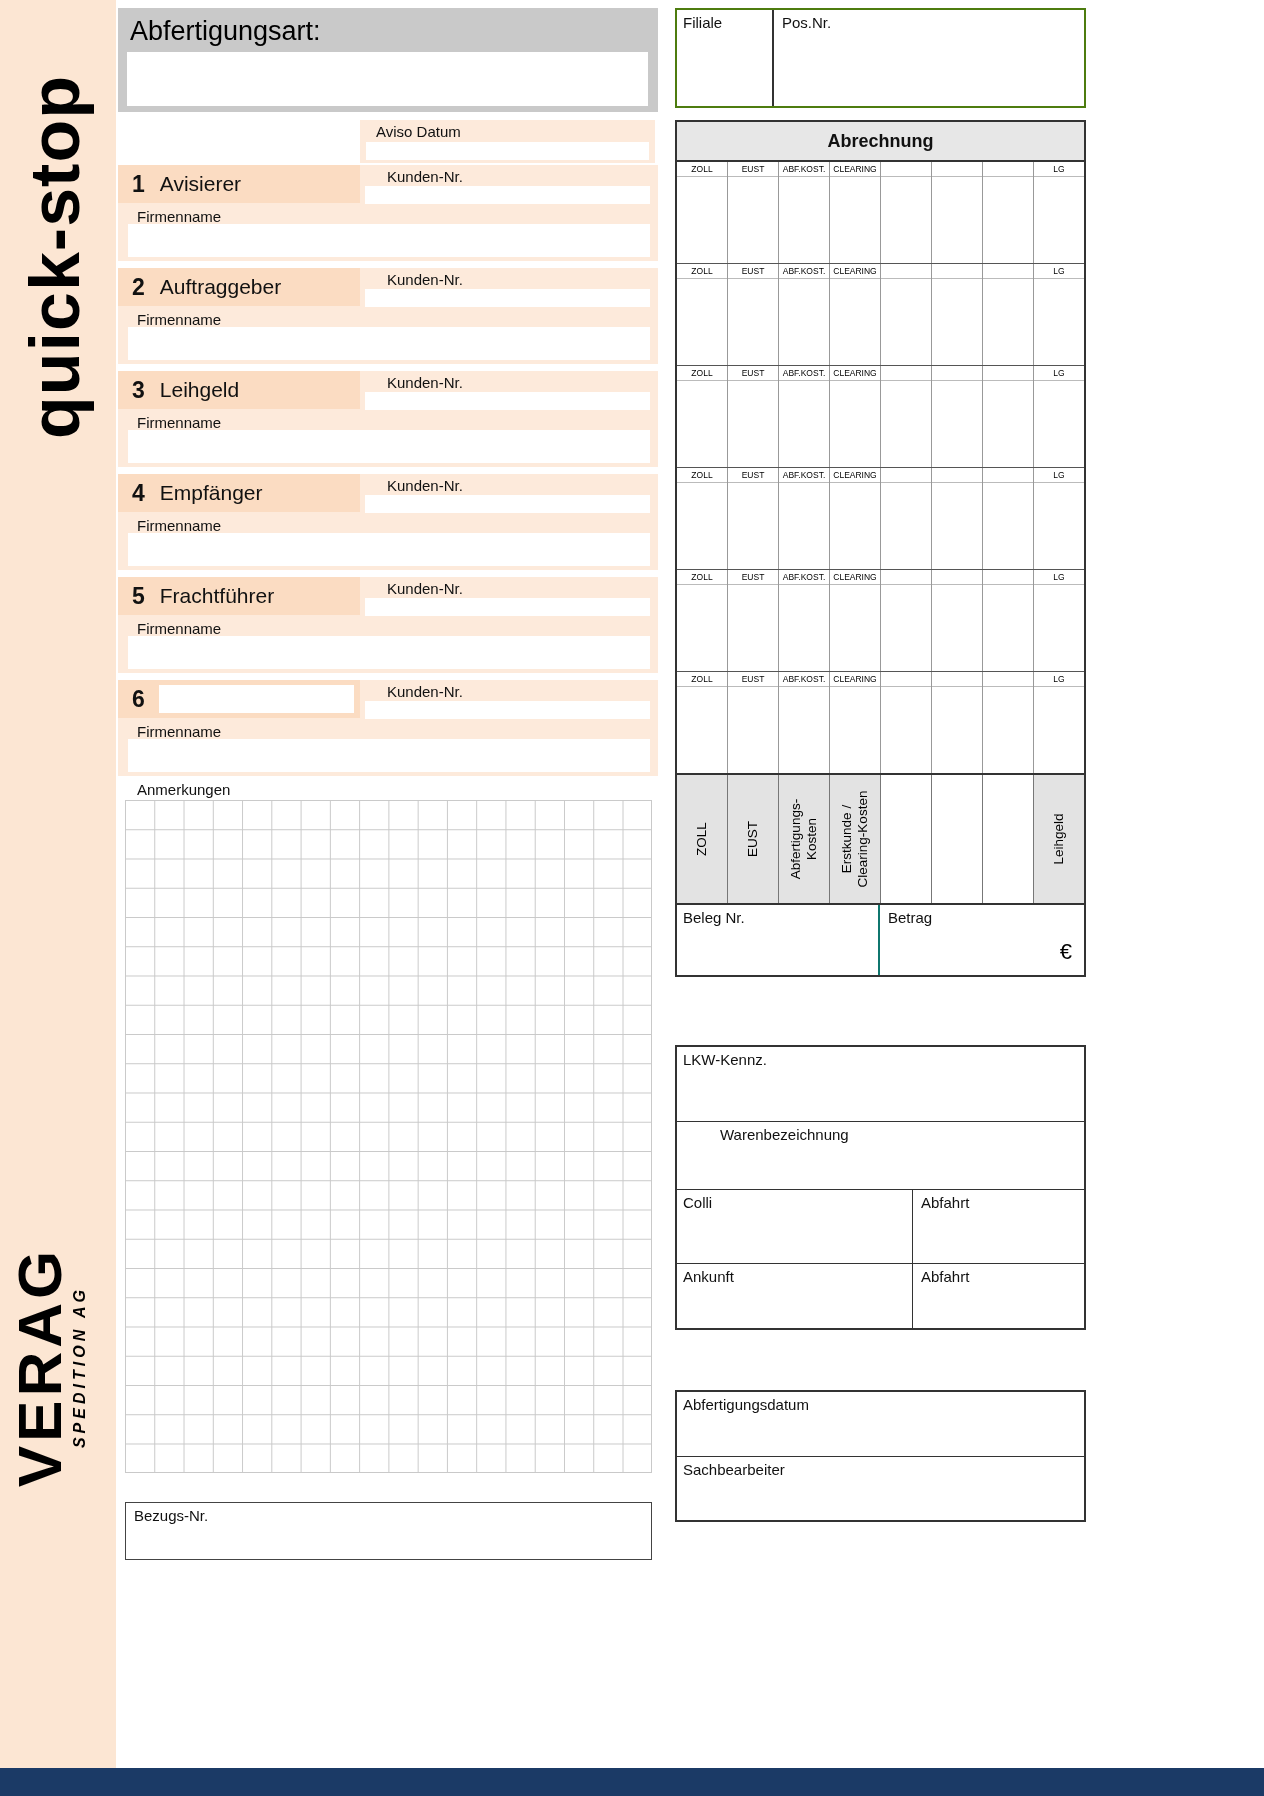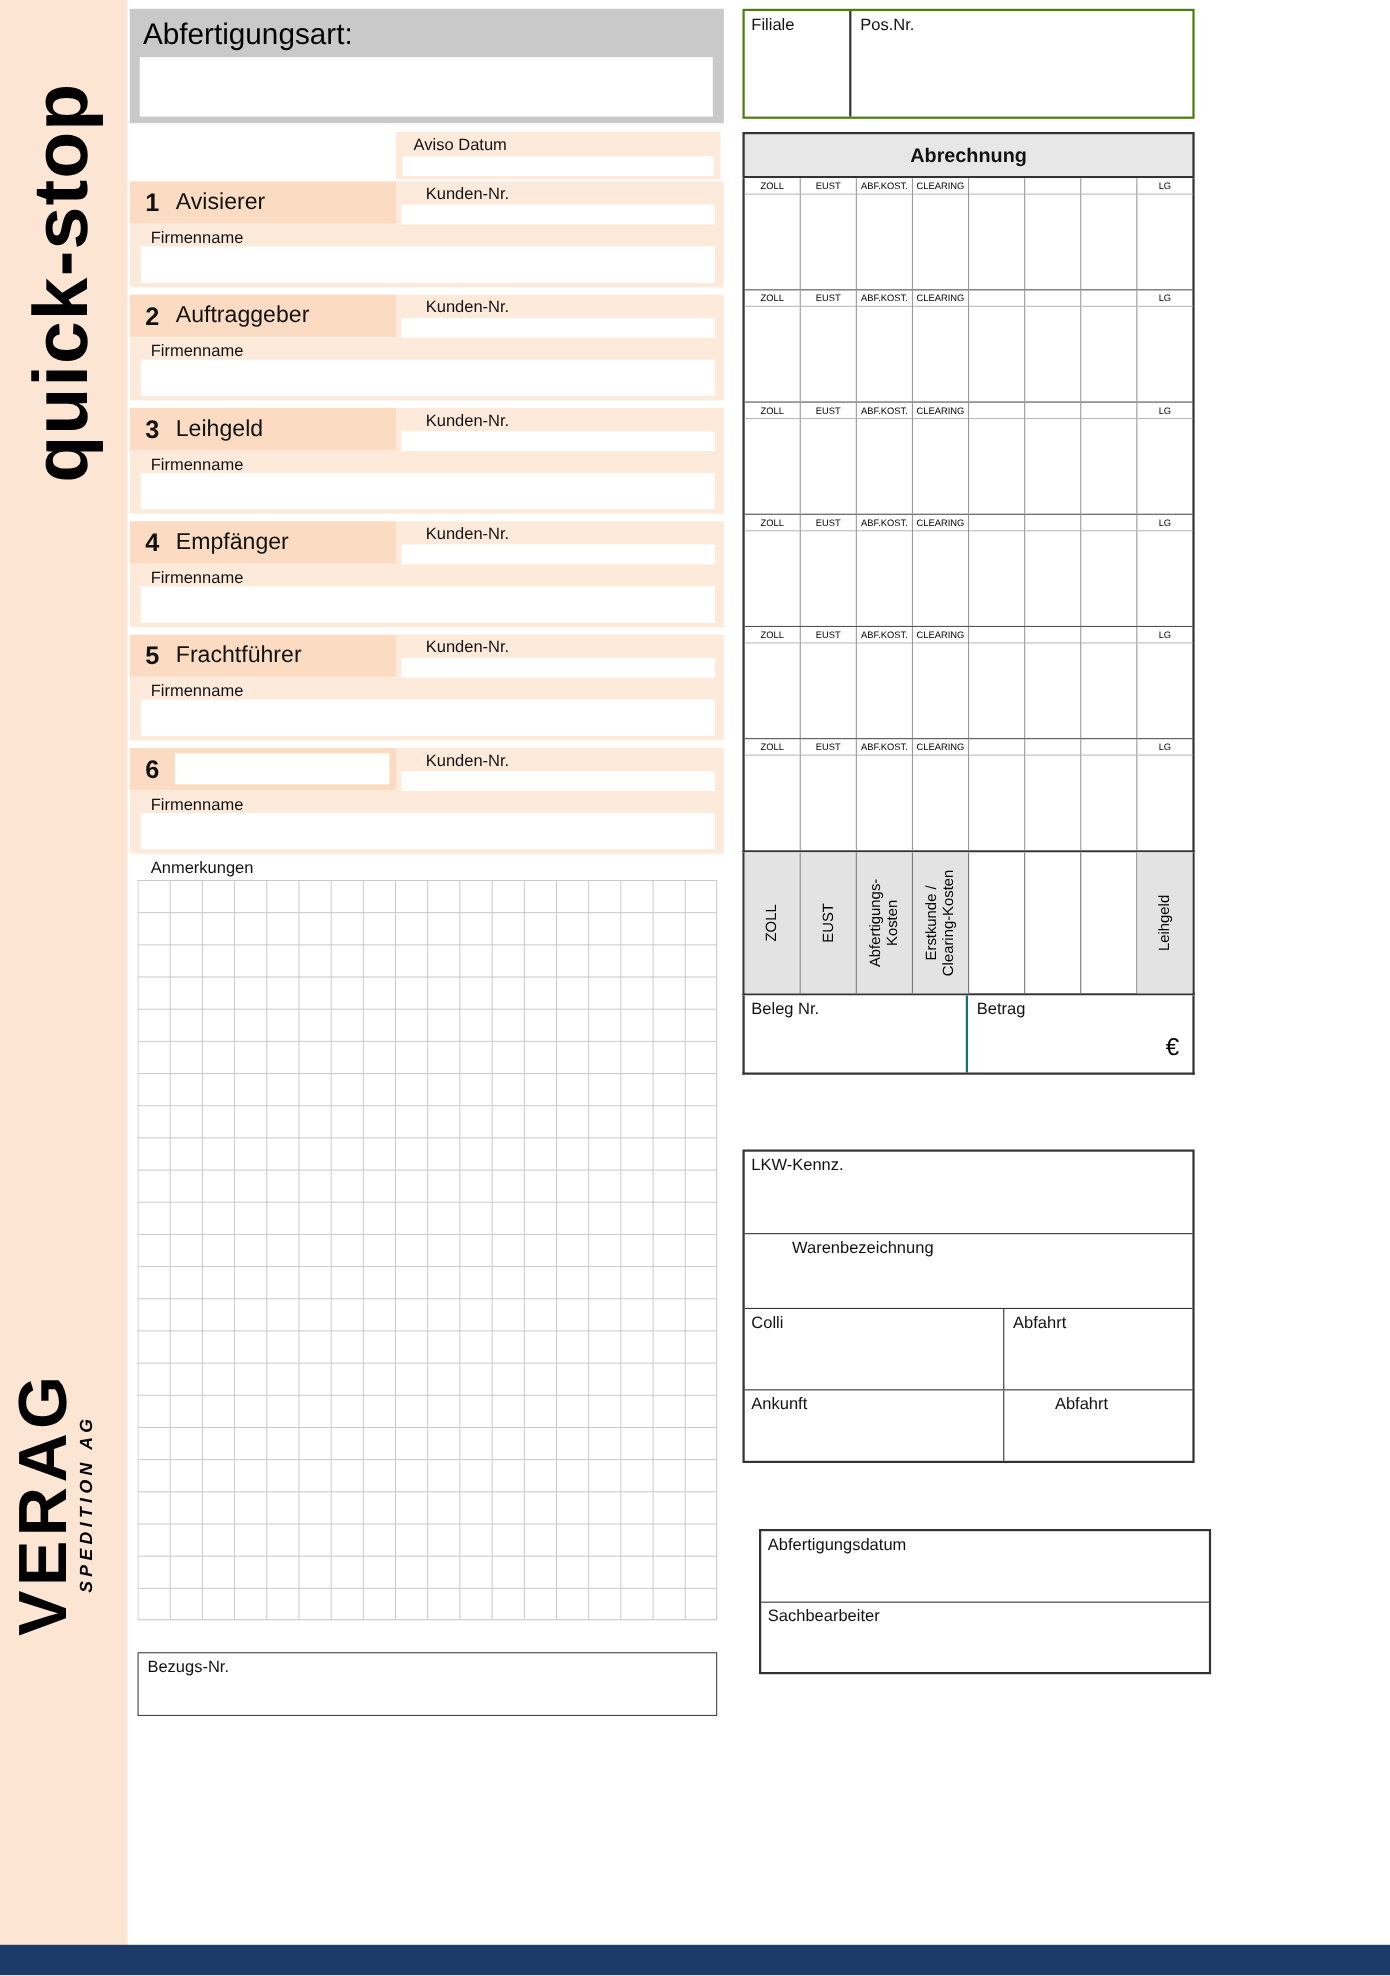--- a/index.html
+++ b/index.html
@@ -88,24 +88,24 @@
     box-sizing:border-box;padding:4px 8px;background:#fff;}
 
   
   .lkw-box{left:675px;top:1045px;width:411px;height:285px;border:2px solid #333;
     box-sizing:border-box;background:#fff;display:flex;flex-direction:column;}
   .lkw-row{border-bottom:1.5px solid #333;padding:4px 6px;box-sizing:border-box;}
   .lkw-row:last-child{border-bottom:none;}
   .lkw-split{display:flex;padding:0;}
   .lkw-split .cell-l{width:236px;padding:4px 6px;box-sizing:border-box;border-right:1.5px solid #333;}
   .lkw-split .cell-r{flex:1;padding:4px 8px;box-sizing:border-box;}
-  .h75{height:75px;} .h68{height:68px;padding-left:43px;} .h74{height:74px;} .h66{height:66px;flex:1;gap:38px;}
+  .h75{height:75px;} .h68{height:68px;padding-left:43px;} .h74{height:74px;} .h66{height:66px;flex:1;}
 
   .proc-box{left:675px;top:1390px;width:411px;height:132px;border:2px solid #333;
-    box-sizing:border-box;background:#fff;display:flex;flex-direction:column;margin-left:15px;}
+    box-sizing:border-box;background:#fff;display:flex;flex-direction:column;}
   .proc-row{flex:1;border-bottom:1.5px solid #333;padding:4px 6px;box-sizing:border-box;}
   .proc-row:last-child{border-bottom:none;}
 
   .footer-bar{position:absolute;left:0;top:1768px;width:1264px;height:28px;background:#1b3a66;}
 </style>
 </head>
 <body>
 
 <div class="page">
 

